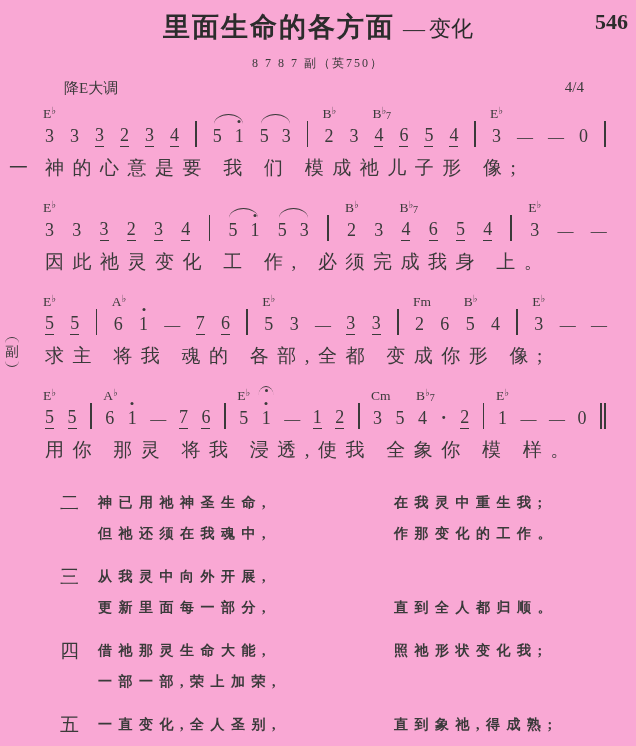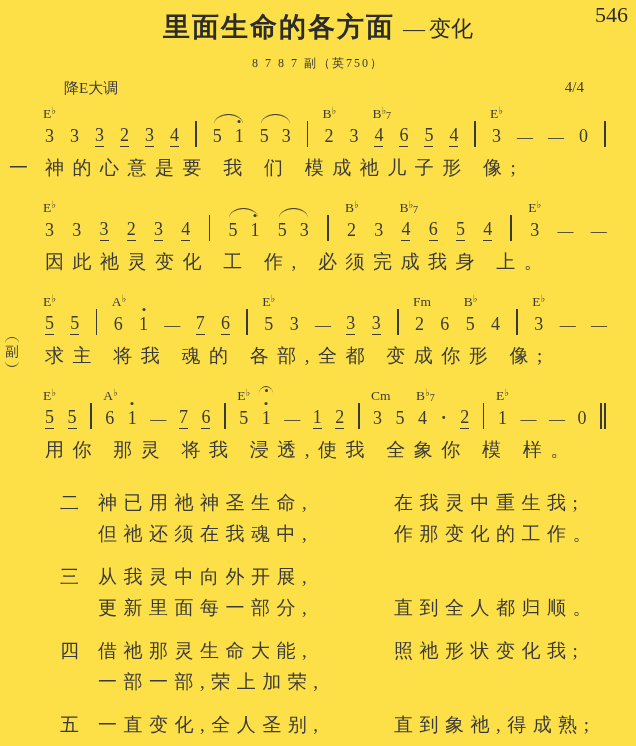--- a/index.html
+++ b/index.html
@@ -1,26 +1,26 @@
 <!DOCTYPE html>
 <html><head>
 <meta charset="utf-8">
 <style>
   html,body{margin:0;padding:0;background:#fff;}
   .page{
-    position:relative;width:636px;height:746px;background:#fde047;
+    position:relative;width:636px;height:746px;background:#f9a8d4;
     color:#3a3a3a;overflow:hidden;
     font-family:"Liberation Serif","DejaVu Serif",serif;
   }
   
   .titlerow{position:relative;text-align:center;padding-top:9px;}
   .title-main{font-family:"Liberation Sans","DejaVu Sans",sans-serif;font-weight:bold;font-size:27px;letter-spacing:2px;color:#2c2c2c;}
   .title-dash{font-size:22px;margin:0 4px 0 8px;color:#2c2c2c;}
   .title-sub{font-family:"Liberation Sans","DejaVu Sans",sans-serif;font-size:22px;color:#2c2c2c;}
-  .pagenum{position:absolute;right:8px;top:2px;font-weight:normal;font-size:22px;color:#2c2c2c;}
+  .pagenum{position:absolute;right:8px;top:9px;font-weight:bold;font-size:22px;color:#2c2c2c;}
   .subtitle{text-align:center;margin-top:10px;font-size:12px;letter-spacing:2px;}
   .keyrow{display:flex;justify-content:space-between;margin:7px 52px 0 64px;font-size:15px;font-family:Liberation Serif, serif;}
   
   .systems{margin:2px 30px 0 45px;}
   .system{margin-bottom:13px;}
   .notes{display:flex;justify-content:space-between;align-items:flex-end;height:47px;padding-top:0;}
   .nt{position:relative;display:inline-block;font-size:18px;line-height:21px;}
   .nt.u{border-bottom:1.6px solid currentColor;padding-bottom:1px;line-height:19px;}
   .dash{font-size:16px;line-height:21px;letter-spacing:-1px;}
   .ndot{font-size:18px;line-height:21px;font-weight:bold;}
@@ -44,21 +44,21 @@
   .vmark{position:absolute;left:-36px;top:0;font-size:19px;}
   .fumark{position:absolute;left:-40px;top:-6px;display:flex;flex-direction:column;align-items:center;}
   .fumark .zi{font-size:13.5px;line-height:16px;}
   .arcT{width:14px;height:5px;border-top:1.3px solid currentColor;border-radius:50% 50% 0 0/100% 100% 0 0;margin-bottom:1px;}
   .arcB{width:14px;height:5px;border-bottom:1.3px solid currentColor;border-radius:0 0 50% 50%/0 0 100% 100%;margin-top:1px;}
   
   .verses{margin:24px 0 0 60px;}
   .verse{display:flex;margin-bottom:12px;}
   .vnum{width:26px;font-size:19px;line-height:31px;flex:none;margin-right:12px;}
   .vrows{flex:1;}
-  .vline{display:flex;height:31px;line-height:31px;font-size:19px;}
+  .vline{display:flex;height:31px;line-height:31px;font-size:14px;font-weight:bold;}
   .vleft{width:296px;flex:none;letter-spacing:6.5px;}
   .vright{letter-spacing:6.5px;text-align:center;}
 </style>
 </head>
 <body>
 
 <div class="page">
 
   <div class="titlerow">
     <span class="title-main">里面生命的各方面</span><span class="title-dash">—</span><span class="title-sub">变化</span>

